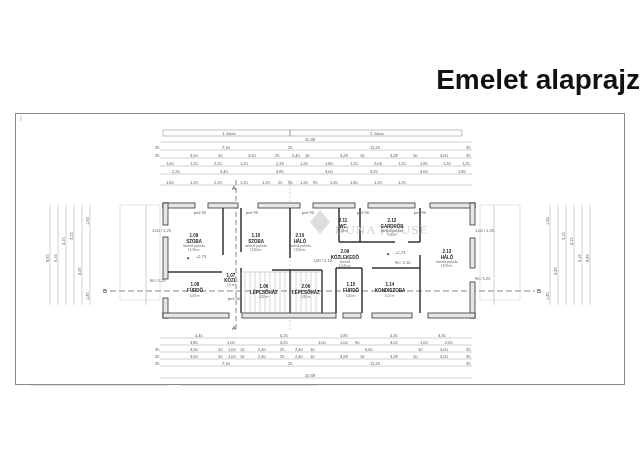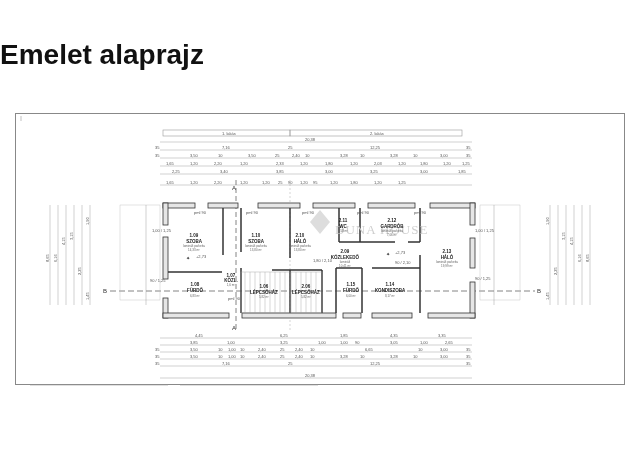--- a/index.html
+++ b/index.html
@@ -1,17 +1,17 @@
 <!DOCTYPE html>
 <html><head>
 <meta charset="utf-8">
 <style>
   html,body{margin:0;padding:0;background:#fff;}
   body{width:640px;height:451px;position:relative;overflow:hidden;font-family:"Liberation Sans",sans-serif;color:#222;}
-  .title{position:absolute;top:39px;left:0;width:640px;text-align:left;font-size:28px;font-weight:bold;color:#111;letter-spacing:0px;}
+  .title{position:absolute;top:64px;left:0;width:640px;text-align:right;font-size:28px;font-weight:bold;color:#111;letter-spacing:0px;}
   .sheet{position:absolute;left:15px;top:113px;width:610px;height:272px;border:1px solid #888;box-sizing:border-box;}
   svg{position:absolute;left:0;top:0;}
   .dim{font-family:"Liberation Sans",sans-serif;font-size:4px;fill:#555;}
   .lbl{font-family:"Liberation Sans",sans-serif;font-size:4.5px;fill:#222;font-weight:bold;text-anchor:middle;}
   .sub{font-family:"Liberation Sans",sans-serif;font-size:3px;fill:#666;text-anchor:middle;}
   .wm{font-family:"Liberation Serif",serif;font-size:13px;fill:#cfcfcf;letter-spacing:1px;}
 </style>
 </head>
 <body>
 

